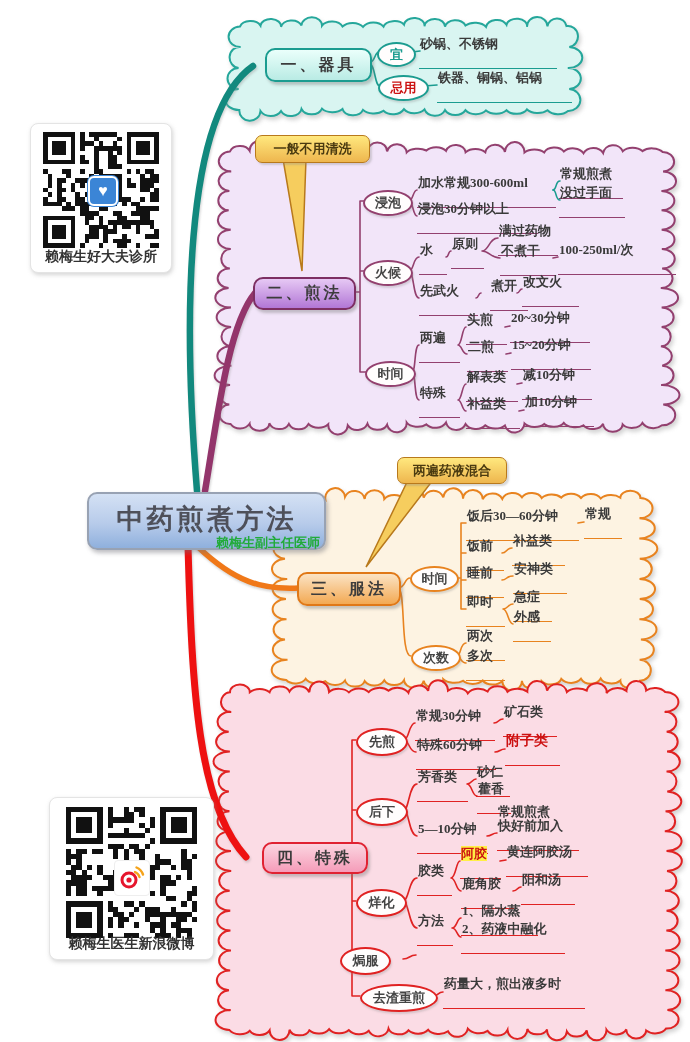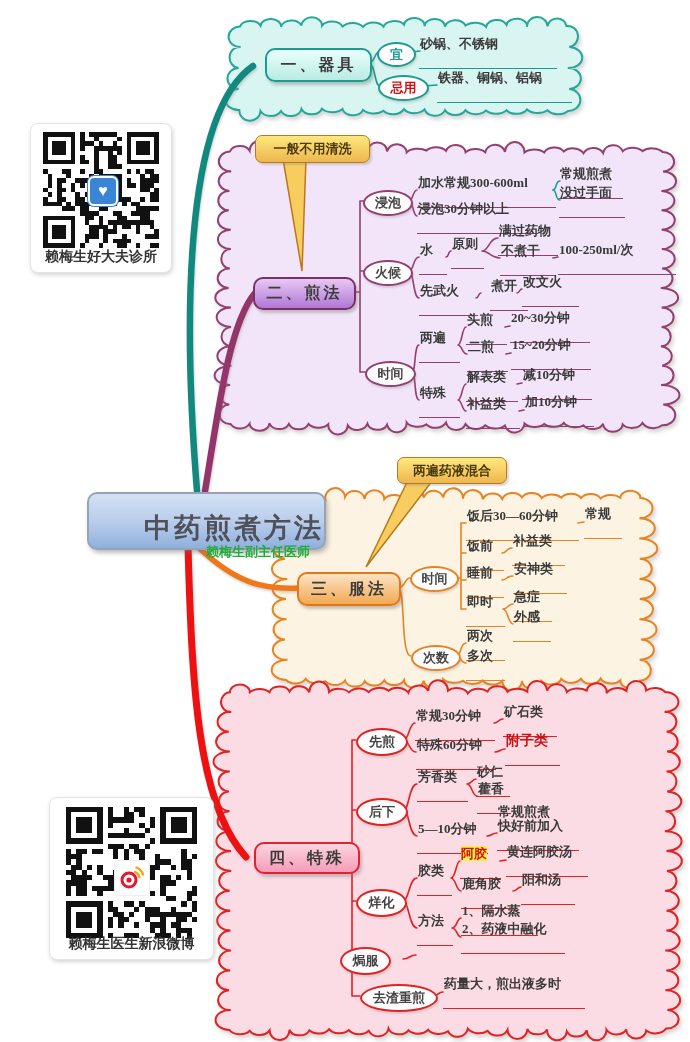--- a/index.html
+++ b/index.html
@@ -32,23 +32,23 @@
   .n3{background:linear-gradient(#fbe3c4,#f3a953);border:2.5px solid #e07817;}
   .n4{background:linear-gradient(#fbd5e0,#f59cb9);border:2.5px solid #e02232;}
 
   .callout{position:absolute;background:linear-gradient(#ffe87e,#eeb64e);border:1.5px solid #b8791c;
            border-radius:7px;display:flex;align-items:center;justify-content:center;
            font-weight:bold;font-size:13px;color:#4a3a10;box-shadow:2px 2px 2px rgba(140,140,140,.35);}
 
   #center{position:absolute;left:87px;top:492px;width:235px;height:54px;border-radius:10px;
           background:linear-gradient(#d4e1f4 0%,#b7cbea 55%,#8fb0dd 100%);border:2px solid #98a2b3;
           box-shadow:2px 3px 4px rgba(110,110,120,.45);}
-  #center .ttl{font-size:27px;font-weight:bold;letter-spacing:3px;color:#4e505a;text-align:right;
-               line-height:34px;margin-top:17px;}
-  #center .sub{font-size:13px;font-weight:bold;color:#21ab39;text-align:right;padding-right:14px;
+  #center .ttl{font-size:27px;font-weight:bold;letter-spacing:3px;color:#4e505a;text-align:center;
+               line-height:34px;margin-top:8px;}
+  #center .sub{font-size:13px;font-weight:bold;color:#21ab39;text-align:right;padding-right:4px;
                line-height:14px;}
 
   .qrcard{position:absolute;background:#fff;border:1px solid #e4e4e4;border-radius:8px;
           box-shadow:1px 2px 4px rgba(150,150,150,.4);}
   .qrcard .lbl{position:absolute;left:0;right:0;bottom:6px;text-align:center;font-weight:bold;
                font-size:14px;color:#333;font-family:"Liberation Sans","DejaVu Sans",sans-serif;}
   .qrsvg{position:absolute;}
   .qricon{position:absolute;display:flex;align-items:center;justify-content:center;}
   .haodf{background:#3b85d6;border:2px solid #fff;border-radius:6px;color:#fff;font-size:16px;
          box-shadow:0 0 0 1px #3b85d6;}
@@ -200,21 +200,21 @@
 <div class="t u3" style="left:513px;top:562px;width:52px">安神类</div>
 <div class="t u3" style="left:466px;top:595px;width:37px">即时</div>
 <div class="t u3" style="left:513px;top:590px;width:37px">急症</div>
 <div class="t u3" style="left:513px;top:610px;width:36px">外感</div>
 <div class="oval o3" style="left:411px;top:645px;width:46px;height:22px">
       <span>次数</span>
     </div>
 <div class="t u3" style="left:466px;top:629px;width:37px">两次</div>
 <div class="t u3" style="left:466px;top:649px;width:37px">多次</div>
 
-<div class="node n4" style="left:254px;top:842px;width:102px;height:28px">
+<div class="node n4" style="left:262px;top:842px;width:102px;height:28px">
       <span>四、特殊</span>
     </div>
 <div class="oval o4" style="left:356px;top:728px;width:48px;height:24px">
       <span>先煎</span>
     </div>
 <div class="t u4" style="left:415px;top:709px;width:78px">常规30分钟</div>
 <div class="t u4" style="left:503px;top:705px;width:52px">矿石类</div>
 <div class="t u4" style="left:416px;top:738px;width:78px">特殊60分钟</div>
 <div class="t u4 red" style="left:505px;top:734px;width:53px;font-size:14px">附子类</div>
 

